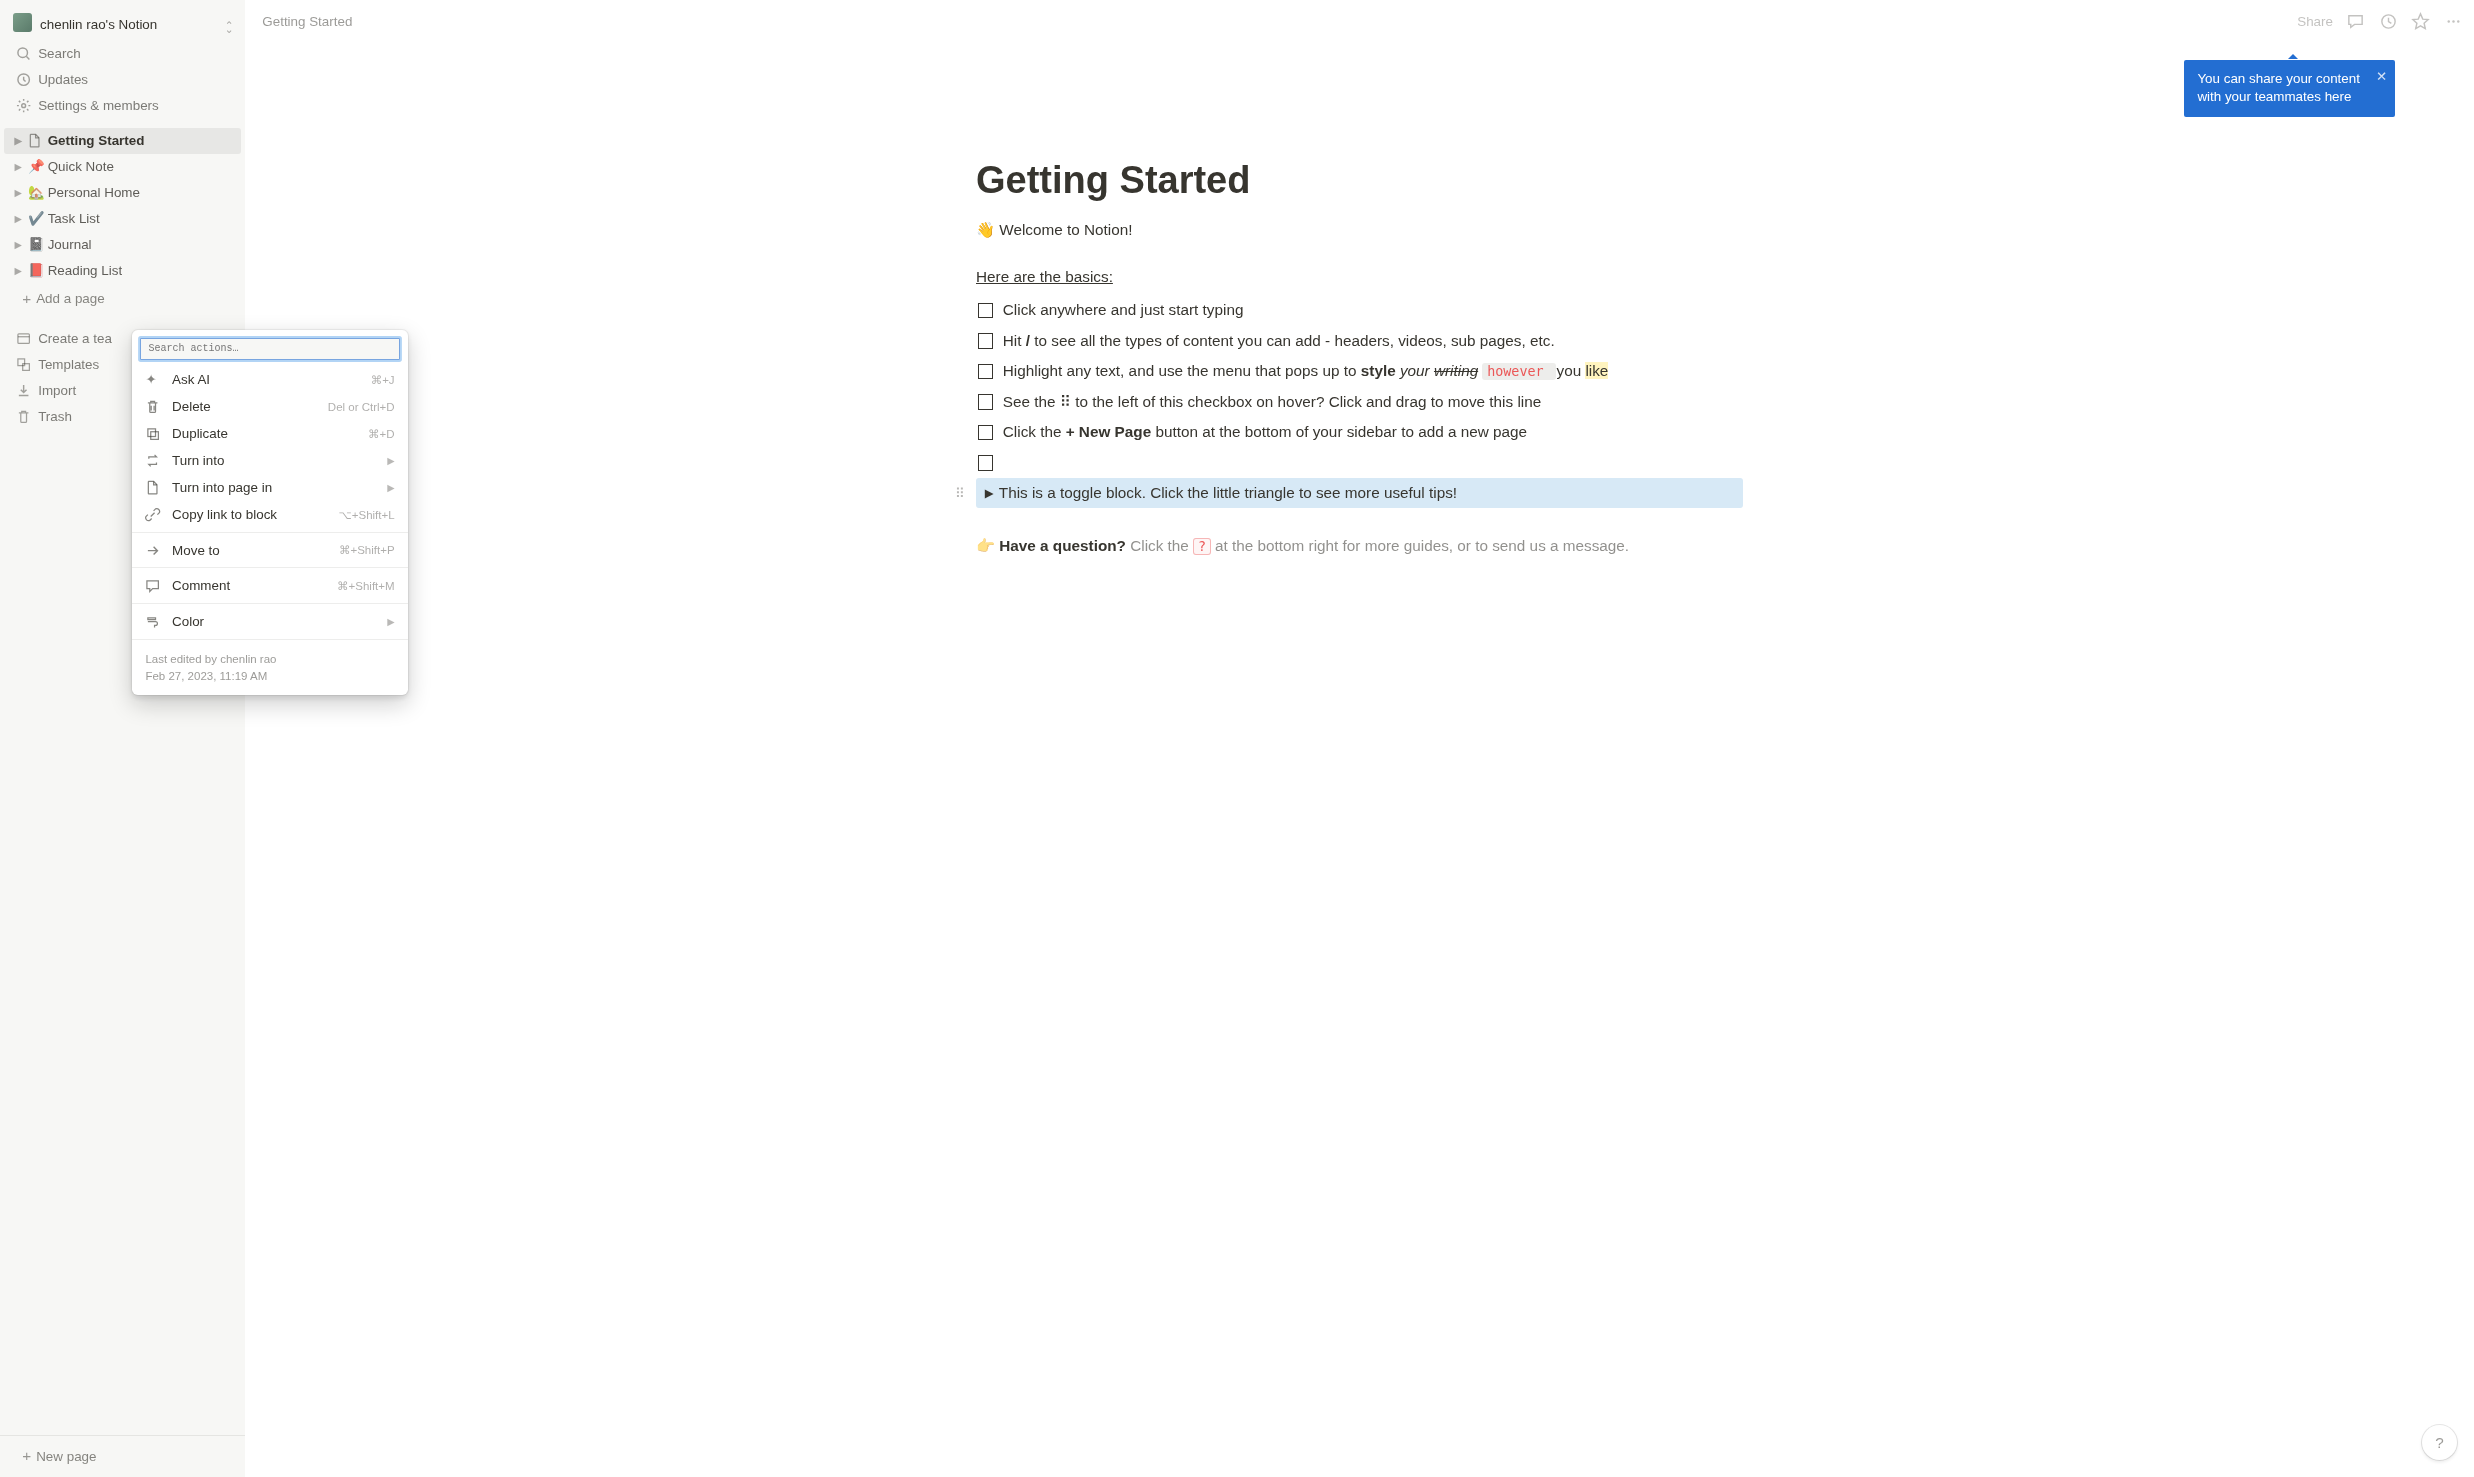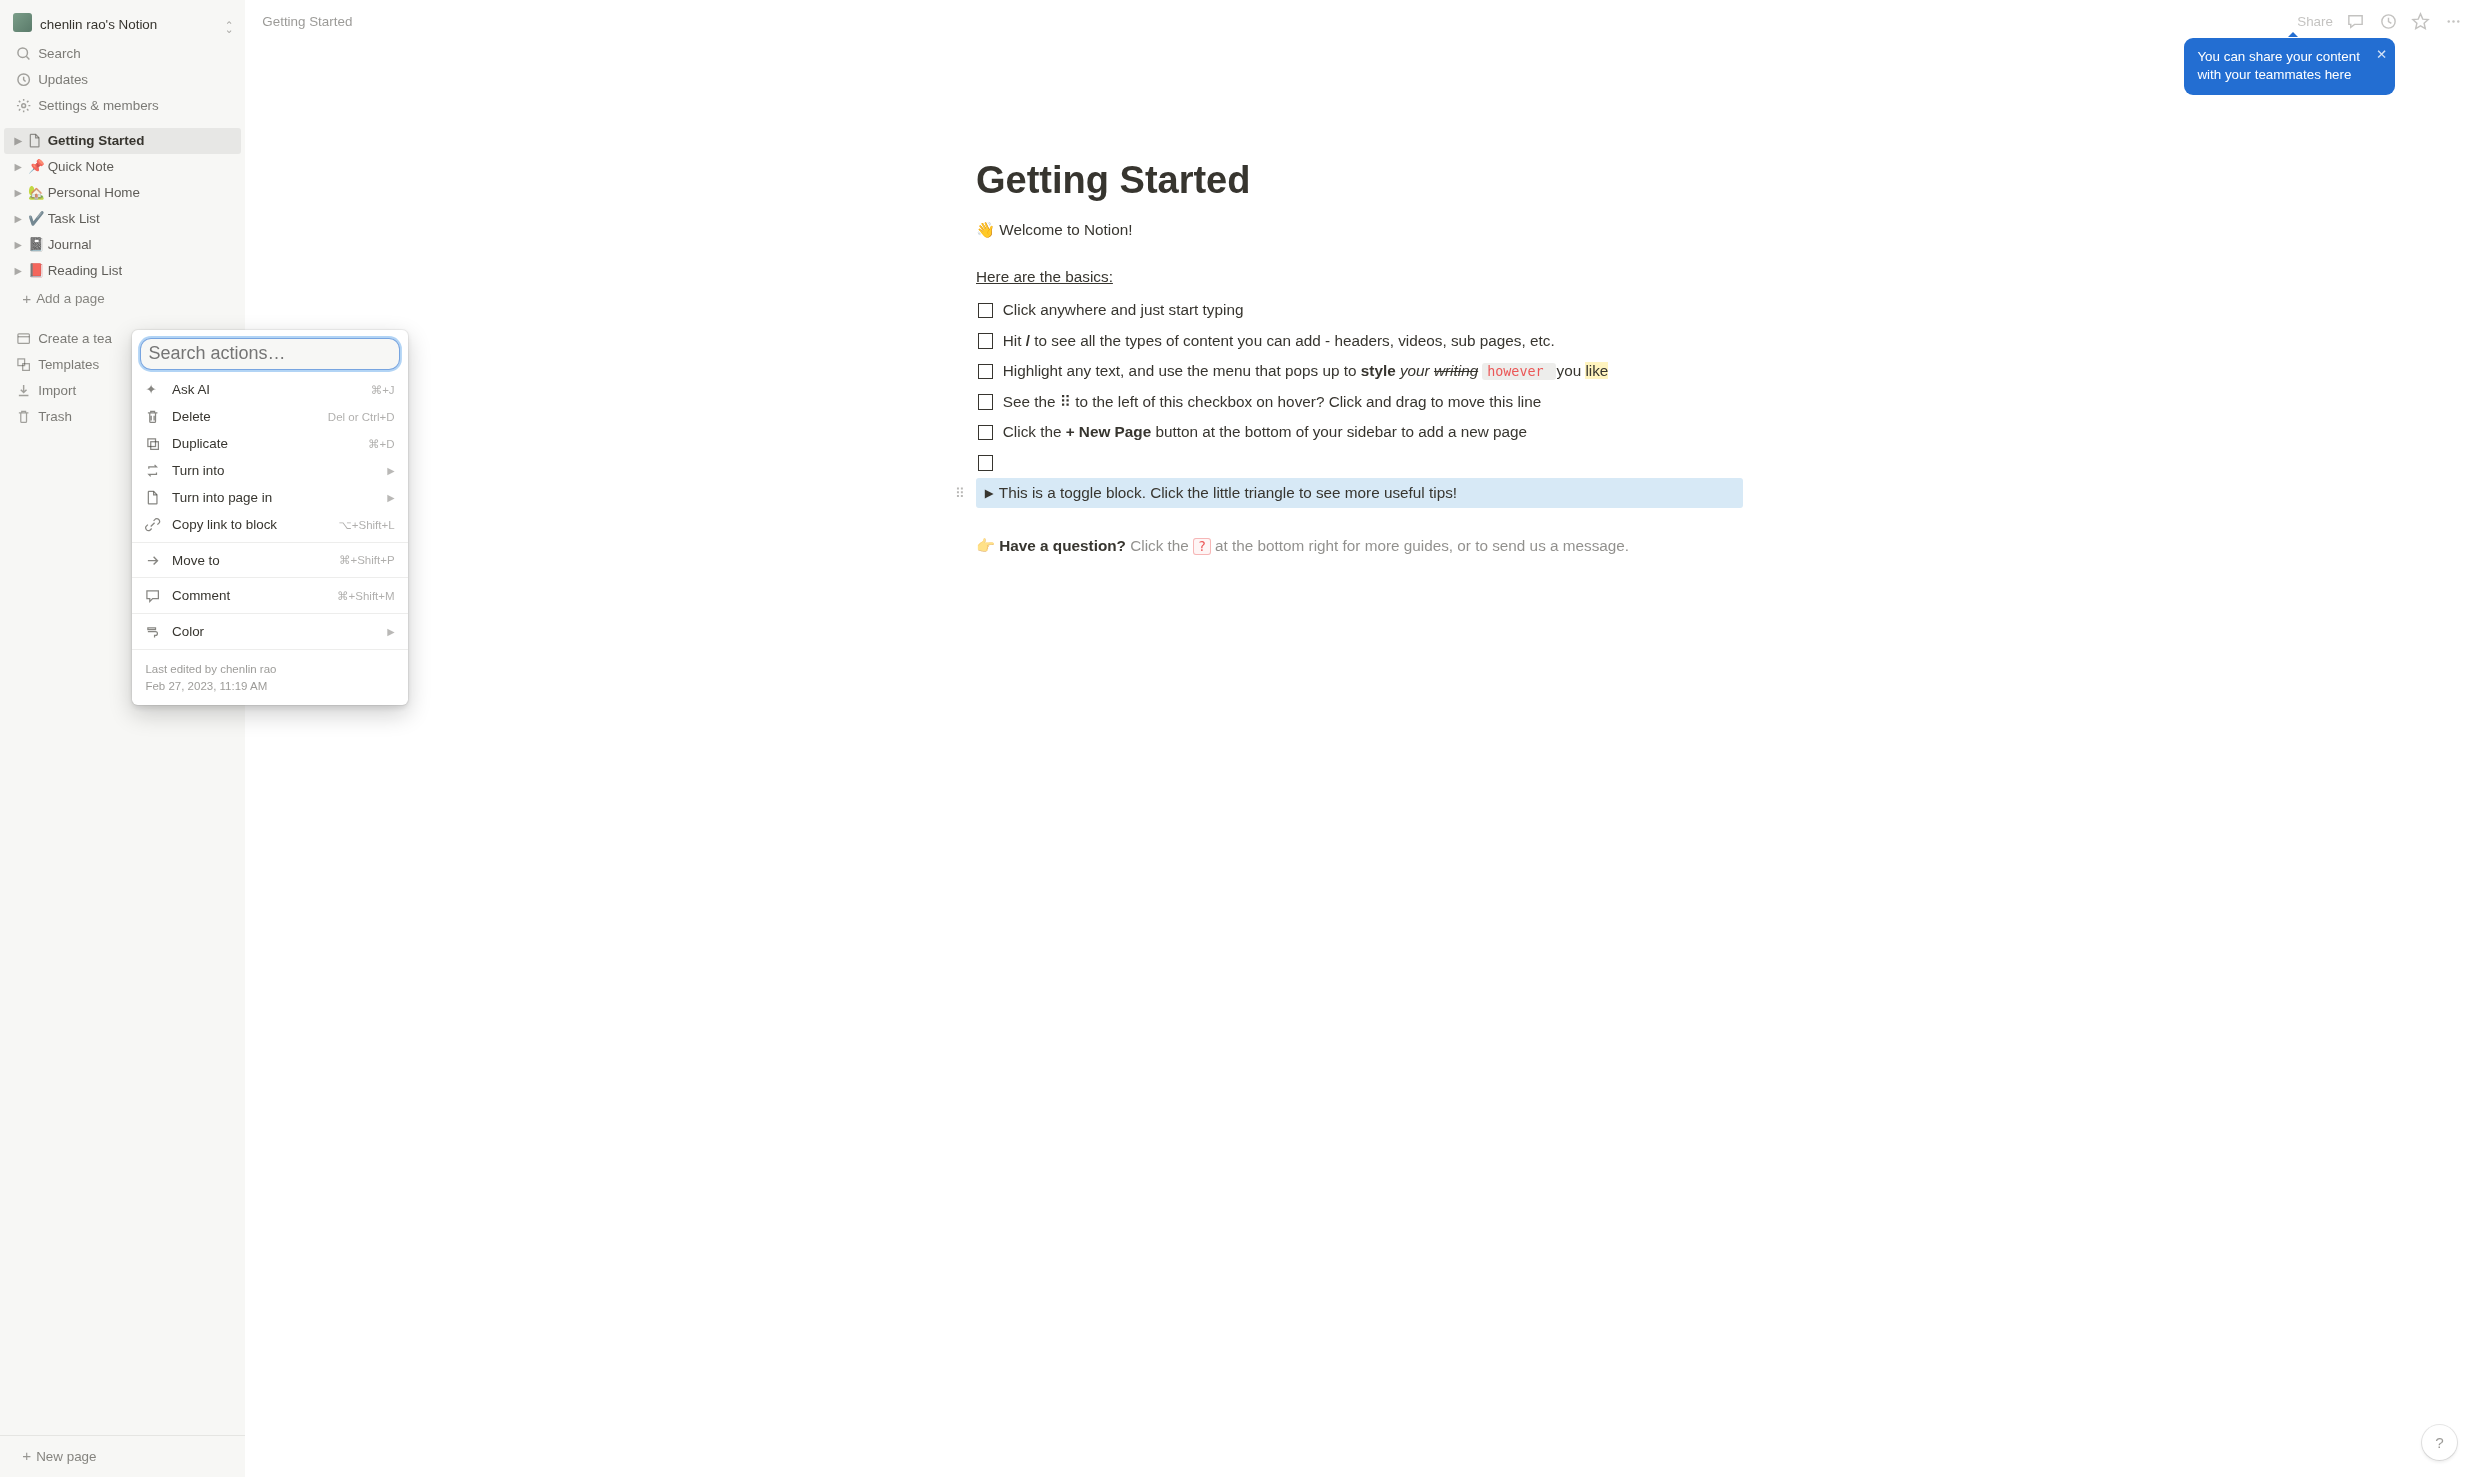--- a/index.html
+++ b/index.html
@@ -58,28 +58,28 @@
 .question-line { font-size: 15.3px; color: rgba(55,53,47,0.55); margin-top: 29px; }
 .question-line strong { color: rgb(55,53,47); }
 .question-mark-badge { display: inline-block; border: 1px solid rgba(235,87,87,0.4); background: rgba(235,87,87,0.06); color: rgb(235,87,87); border-radius: 2.9px; padding: 0 3.8px; font-size: 13.4px; font-family: monospace; }
 
 .code-inline { font-family: "SFMono-Regular", Consolas, monospace; background: rgba(135,131,120,0.15); color: rgb(235,87,87); border-radius: 2.9px; padding: 1px 4.8px; font-size: 13.4px; }
 .strike { text-decoration: line-through; }
 .italic { font-style: italic; }
 .hl-yellow { background: rgba(255,212,0,0.25); }
 
 
-.share-tooltip { position: absolute; top: 38px; right: 79px; background: rgb(35,110,210); color: #fff; border-radius: 9px; padding: 9.6px 29px 9.6px 13.4px; font-size: 13.4px; line-height: 1.4; max-width: 211px; }
+.share-tooltip { position: absolute; top: 60px; right: 79px; background: rgb(35,110,210); color: #fff; border-radius: 2px; padding: 9.6px 29px 9.6px 13.4px; font-size: 13.4px; line-height: 1.4; max-width: 211px; }
 .share-tooltip::before { content: ""; position: absolute; top: -5.8px; left: 104px; width: 0; height: 0; border-left: 5.8px solid transparent; border-right: 5.8px solid transparent; border-bottom: 5.8px solid rgb(35,110,210); }
 .share-tooltip .tt-close { position: absolute; top: 7.7px; right: 7.7px; cursor: pointer; color: rgba(255,255,255,0.8); font-size: 13.4px; }
 
 
 .context-menu { position: absolute; top: 330px; left: 132px; width: 276px; background: #fff; border-radius: 5.8px; box-shadow: rgba(15,15,15,0.05) 0 0 0 1px, rgba(15,15,15,0.1) 0 2.9px 5.8px, rgba(15,15,15,0.2) 0 8.6px 23px; z-index: 100; padding: 5.8px 0; font-size: 13.4px; }
 .context-search { margin: 1.9px 7.7px 5.8px 7.7px; }
-.context-search input { width: 100%; padding: 4.8px 7.7px; border: 1px solid rgba(35,110,210,0.6); border-radius: 11px; font-size: 18px; outline: none; box-shadow: rgba(35,131,226,0.35) 0 0 0 1.9px; background: rgba(242,241,238,0.6); }
+.context-search input { width: 100%; padding: 4.8px 7.7px; border: 1px solid rgba(35,110,210,0.6); border-radius: 1px; font-size: 10px; outline: none; box-shadow: rgba(35,131,226,0.35) 0 0 0 1.9px; background: rgba(242,241,238,0.6); font-family: Liberation Mono, monospace; }
 .cm-item { display: flex; align-items: center; padding: 4.8px 13.4px; cursor: pointer; color: rgb(55,53,47); min-height: 27px; }
 .cm-item .cm-icon { width: 19px; display: flex; align-items: center; color: rgba(55,53,47,0.6); flex-shrink: 0; }
 .cm-item .cm-label { margin-left: 7.7px; flex: 1; }
 .cm-item .cm-shortcut { color: rgba(55,53,47,0.4); font-size: 11.5px; }
 .cm-item .cm-arrow { color: rgba(55,53,47,0.35); font-size: 9.6px; }
 .cm-divider { height: 1px; background: rgba(55,53,47,0.09); margin: 3.8px 0; }
 .cm-footer { padding: 7.7px 13.4px 3.8px 13.4px; color: rgba(55,53,47,0.5); font-size: 11.5px; line-height: 1.5; }
 
 
 .help-btn { position: absolute; bottom: 17px; right: 17px; width: 35px; height: 35px; border-radius: 50%; background: #fff; box-shadow: rgba(15,15,15,0.1) 0 0 0 1px, rgba(15,15,15,0.1) 0 1.9px 3.8px; display:flex; align-items:center; justify-content:center; color: rgba(55,53,47,0.5); cursor: pointer; font-size: 15.3px; }

